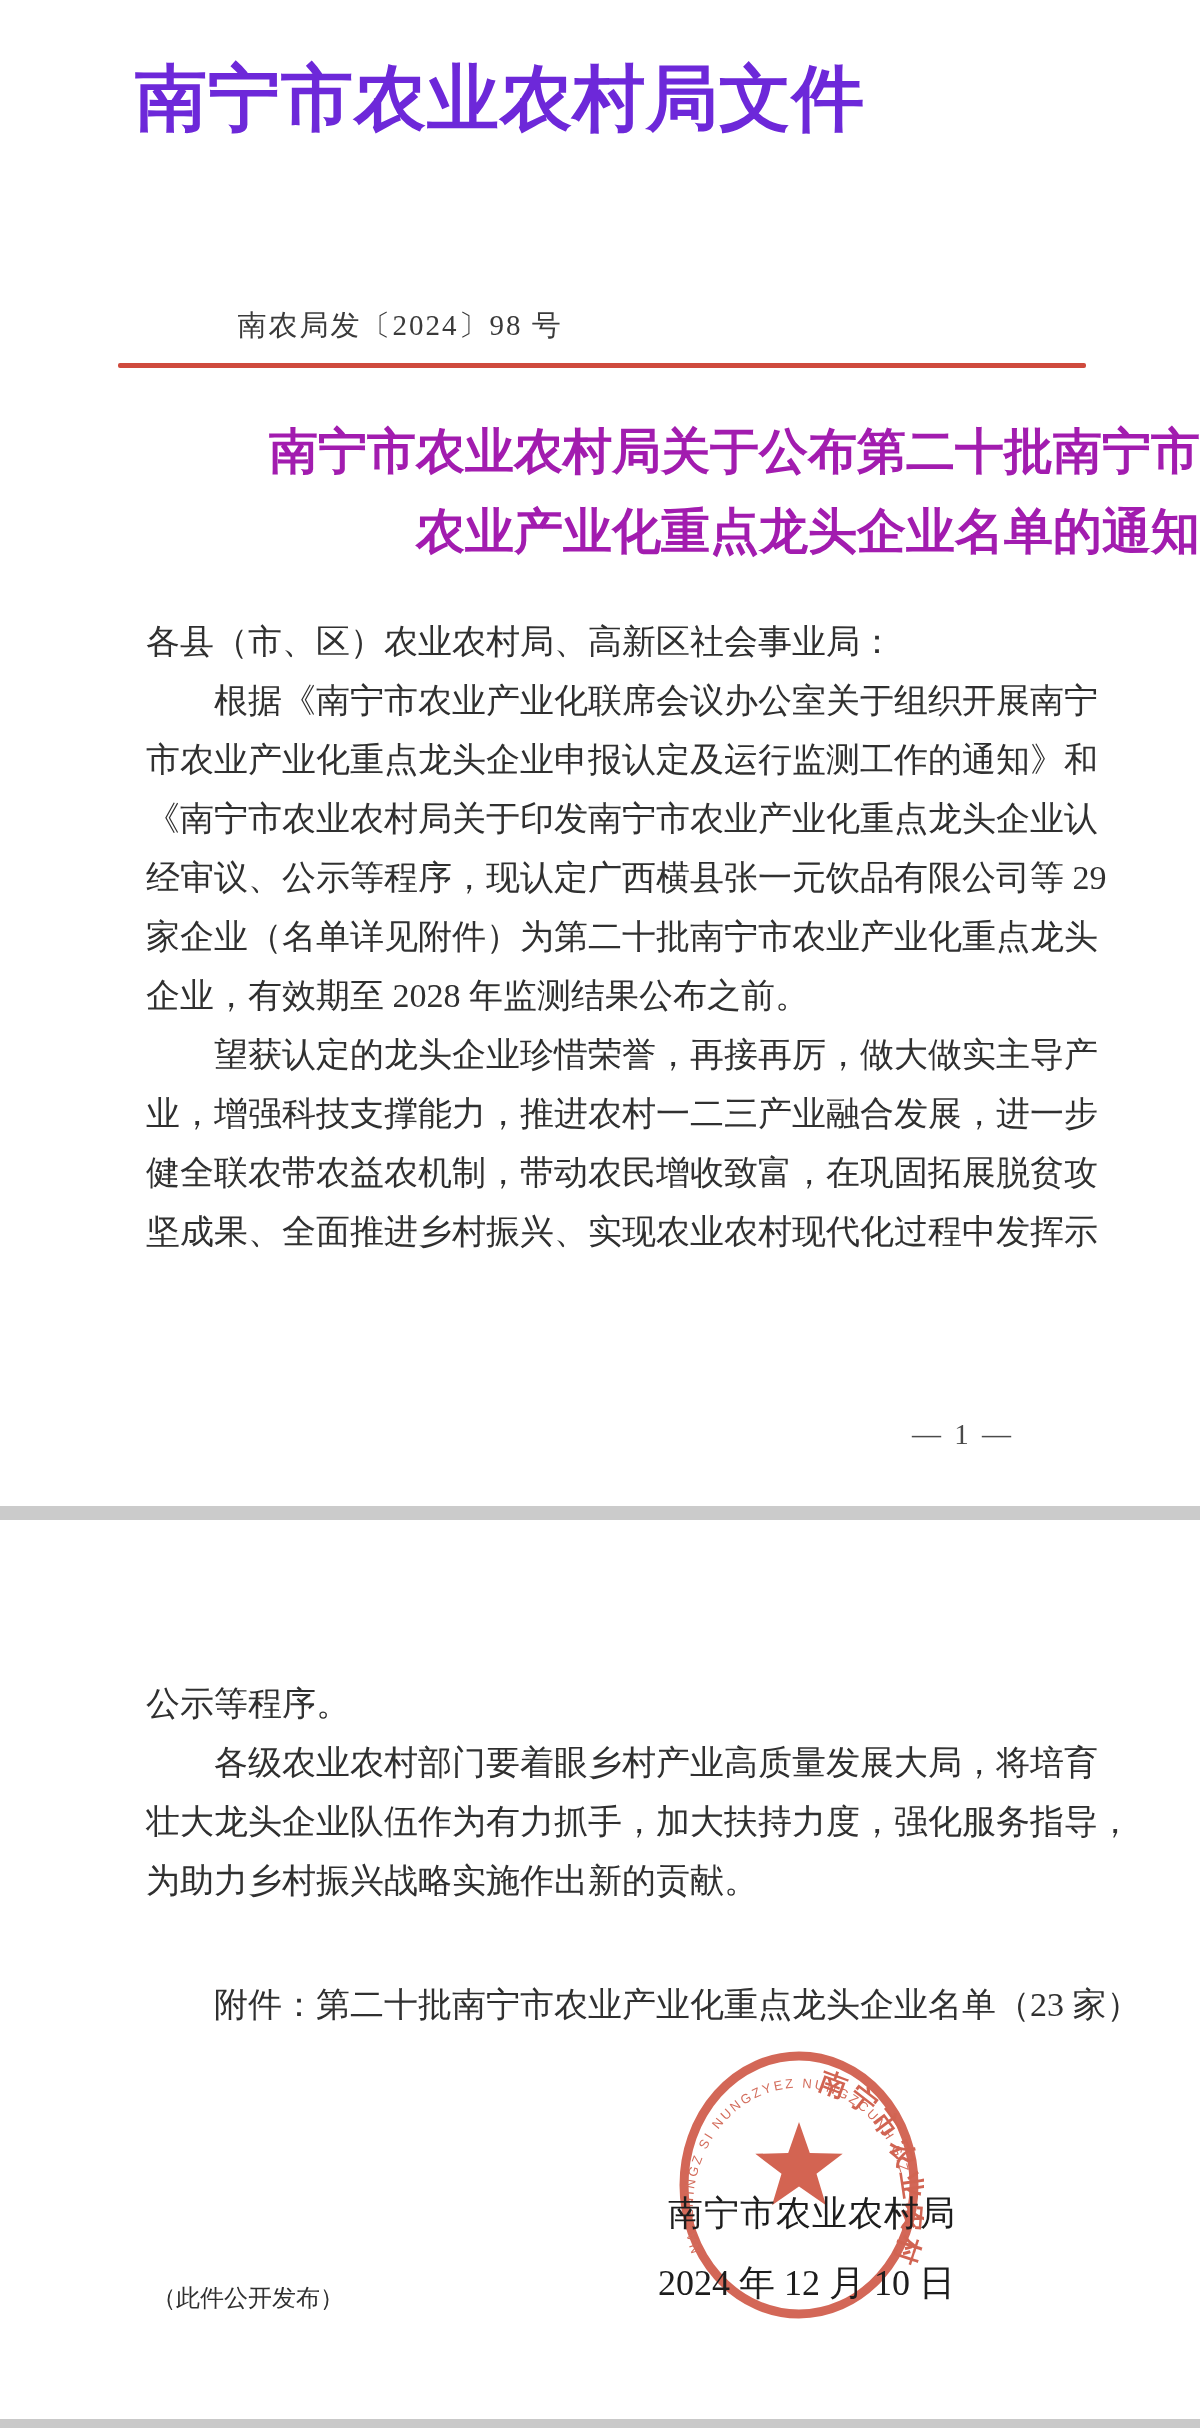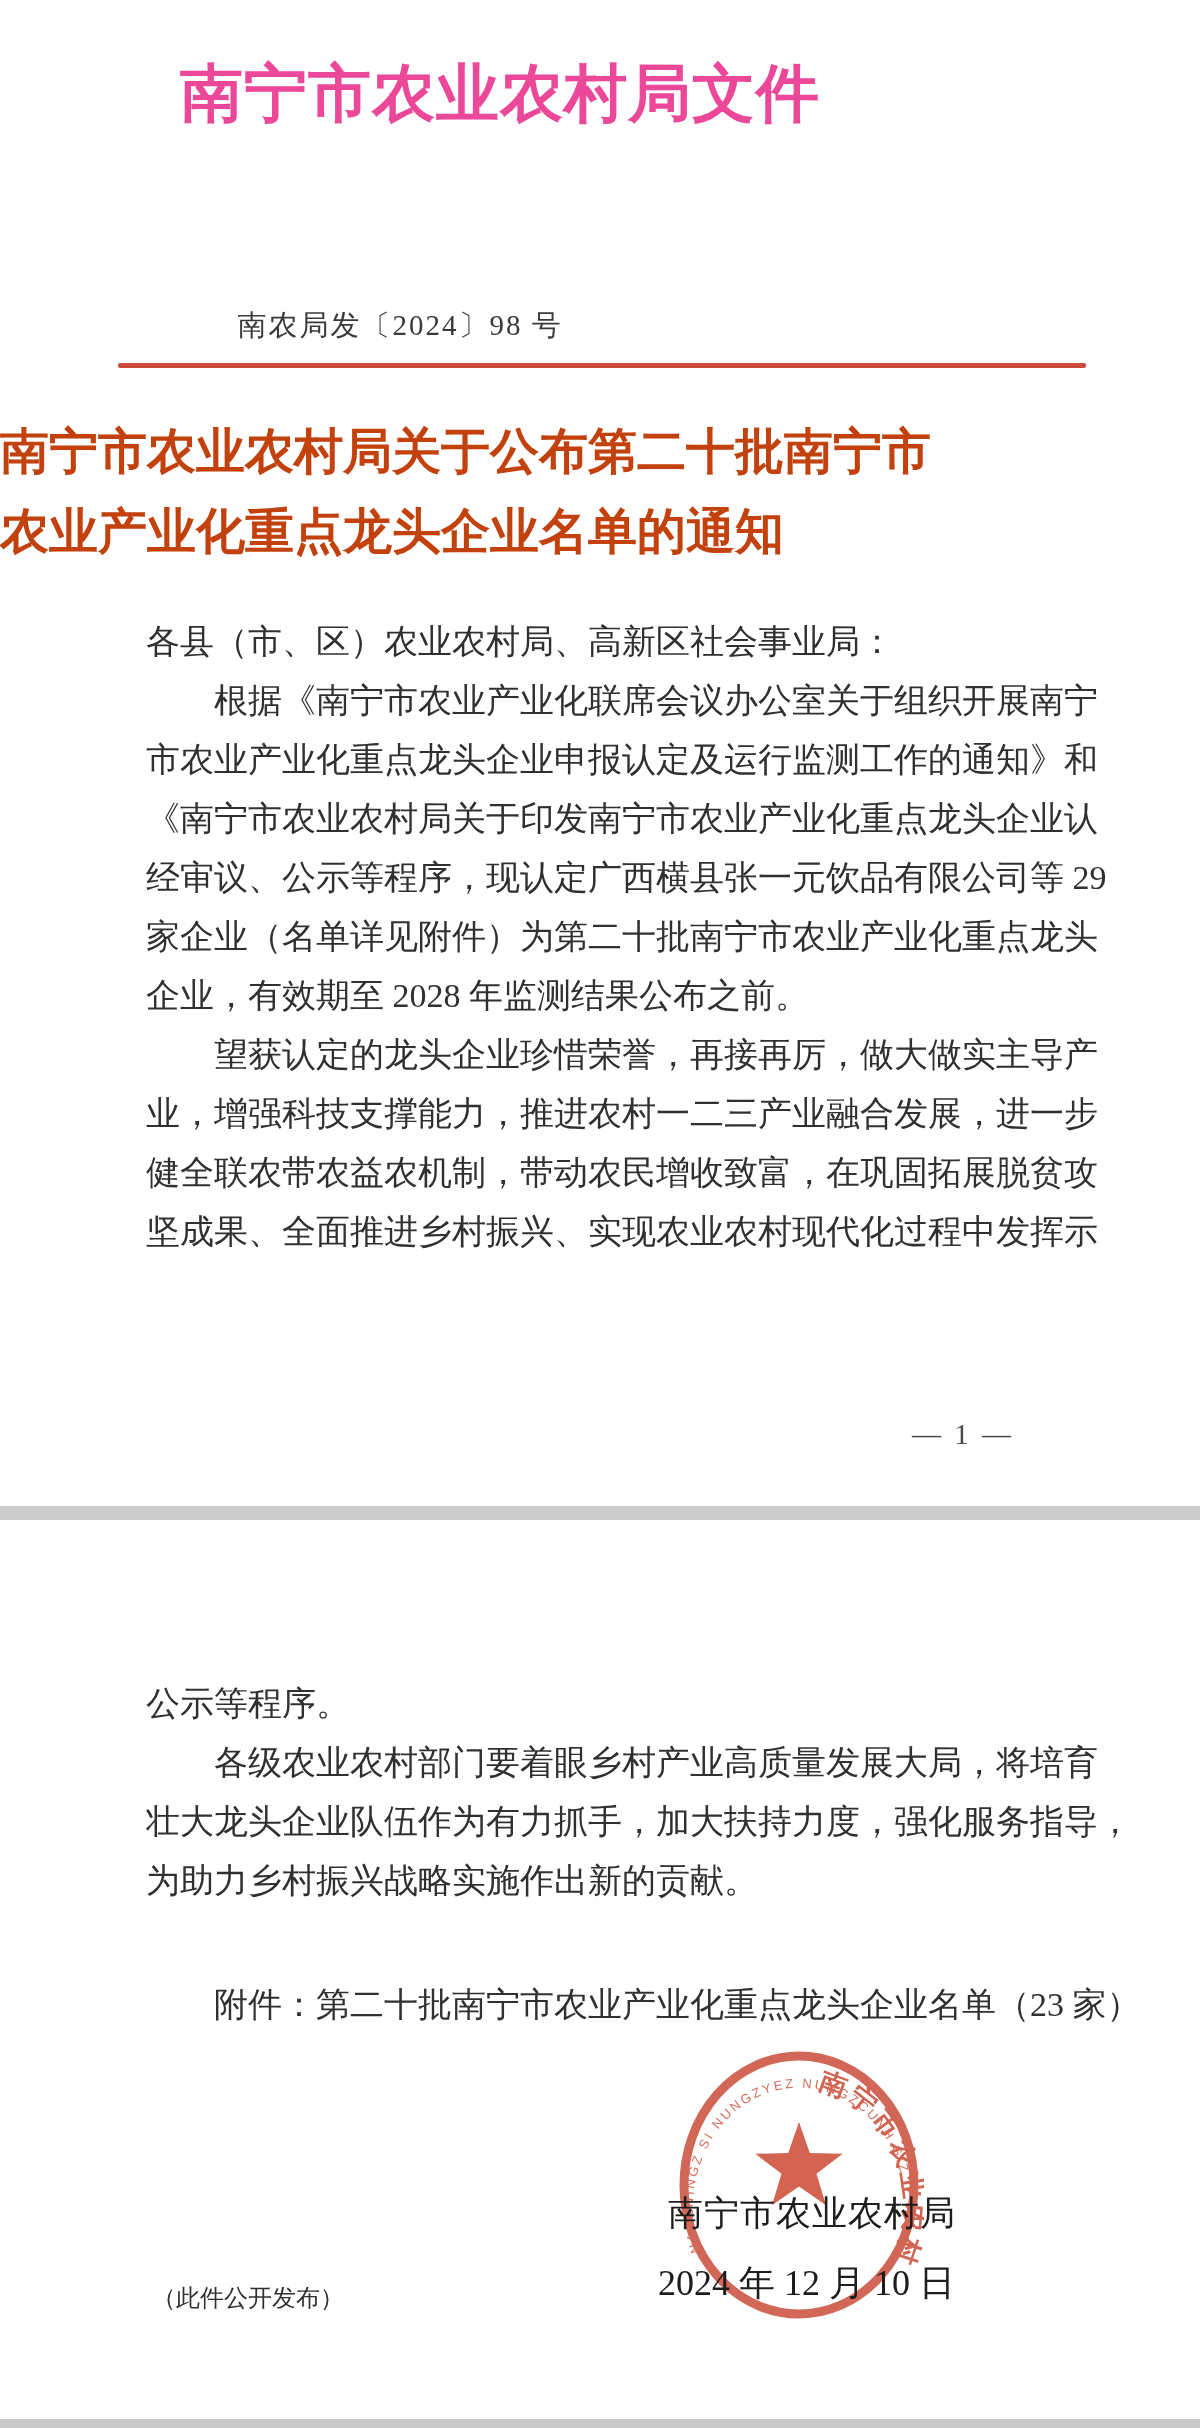--- a/index.html
+++ b/index.html
@@ -2,34 +2,34 @@
 <html><head>
 <meta charset="utf-8">
 <style>
   html,body{margin:0;padding:0;background:#fff;}
   #doc{
     position:relative;width:1200px;height:2428px;background:#ffffff;overflow:hidden;
     font-family:"Liberation Serif","DejaVu Serif",serif;color:#2e2e2e;
   }
   .red-header{
     position:absolute;top:58px;left:0;width:1000px;text-align:center;
-    font-size:63px;font-weight:700;color:#ec4899;letter-spacing:1px;line-height:1.15;
+    font-size:72px;font-weight:700;color:#6d28d9;letter-spacing:1px;line-height:1.15;
     white-space:nowrap;
   }
   .doc-no{
     position:absolute;top:306px;left:0;width:800px;text-align:center;
     font-size:29px;color:#3a3a3a;letter-spacing:2px;white-space:nowrap;
   }
   .red-rule{
     position:absolute;top:363px;left:118px;width:968px;height:5px;
     background:#cf4a3d;border-radius:2px;
   }
   .doc-title{
-    position:absolute;top:412px;left:0;width:1200px;text-align:left;
-    font-size:49px;font-weight:700;color:#c2410c;line-height:80px;white-space:nowrap;
+    position:absolute;top:412px;left:0;width:1200px;text-align:right;
+    font-size:49px;font-weight:700;color:#a21caf;line-height:80px;white-space:nowrap;
   }
   .body-block{
     position:absolute;left:146px;width:930px;
     font-size:34px;line-height:59px;color:#303030;
   }
   .body-block .line{white-space:nowrap;}
   .body-block .line.indent{text-indent:68px;}
   .b1{top:612px;}
   .b2{top:1674px;}
   .page-num{

